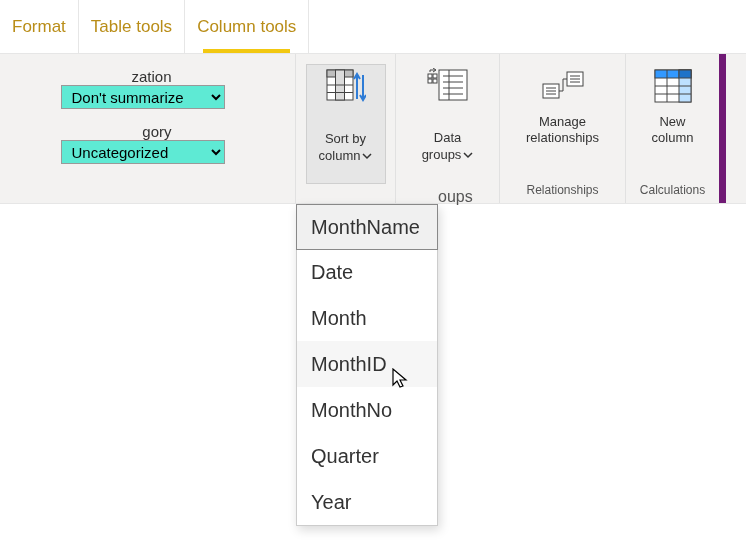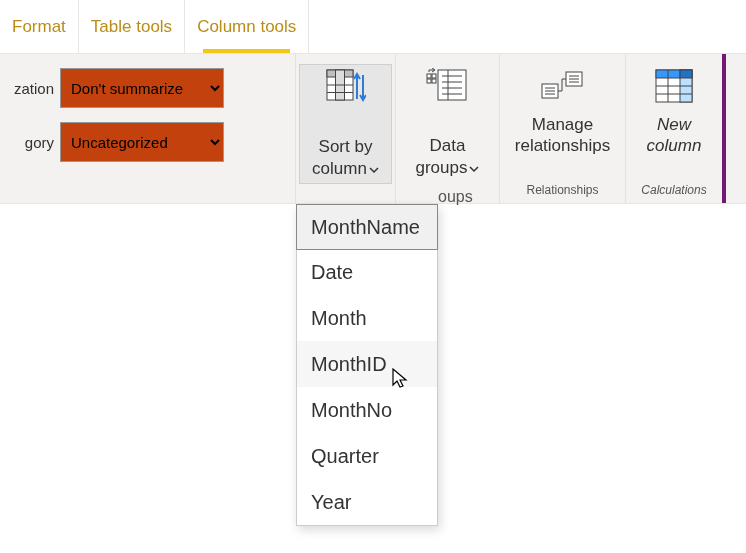--- a/index.html
+++ b/index.html
@@ -73,37 +73,38 @@
   
   .props-group {
     width: 296px;
     align-items: flex-start;
   }
   .prop-row {
     display: flex;
     align-items: center;
     margin: 4px 0 10px 0;
     width: 100%;
+    flex-direction: column;
   }
   .prop-label {
     width: 60px;
     text-align: right;
     font-size: 15px;
     color: #333;
     overflow: hidden;
     padding-right: 6px;
   }
   .prop-select {
     flex: none;
     width: 164px;
-    height: 40px;
+    height: 24px;
     font-size: 15px;
     font-family: inherit;
     border: 1px solid #999;
-    background: #c2410c;
+    background: #5eead4;
     padding: 2px 6px;
     margin-right: 10px;
   }
 
   
   .rbutton {
     display: flex;
     flex-direction: column;
     align-items: center;
     justify-content: flex-start;
@@ -112,36 +113,36 @@
     min-width: 80px;
     cursor: pointer;
   }
   .rbutton.highlight { background: #e6e6e6; border: 1px solid #cfcfcf; }
   .icon-slot {
     width: 44px; height: 44px;
     margin-bottom: 6px;
     display:flex; align-items:center; justify-content:center;
   }
   .rbutton-label {
-    font-size: 17px;
+    font-size: 13px;
     color: #333;
     text-align: center;
     line-height: 1.25;
     white-space: pre-line;
   }
   .dropdown-caret {
     display:inline-block;
     margin-left: 2px;
   }
 
   
   .sort-group   { width: 100px; }
   .groups-group { width: 104px; }
   .rel-group    { width: 126px; }
-  .calc-group   { width: 100px; border-right: 4px solid #701a75; font-style: italic; }
+  .calc-group   { width: 100px; border-right: 7px solid #701a75; }
 
   
   .menu {
     position: absolute;
     left: 296px;
     top: 204px; 
     width: 142px;
     background: #fff;
     border: 1px solid #ccc;
     box-shadow: 2px 4px 10px rgba(0,0,0,0.15);

